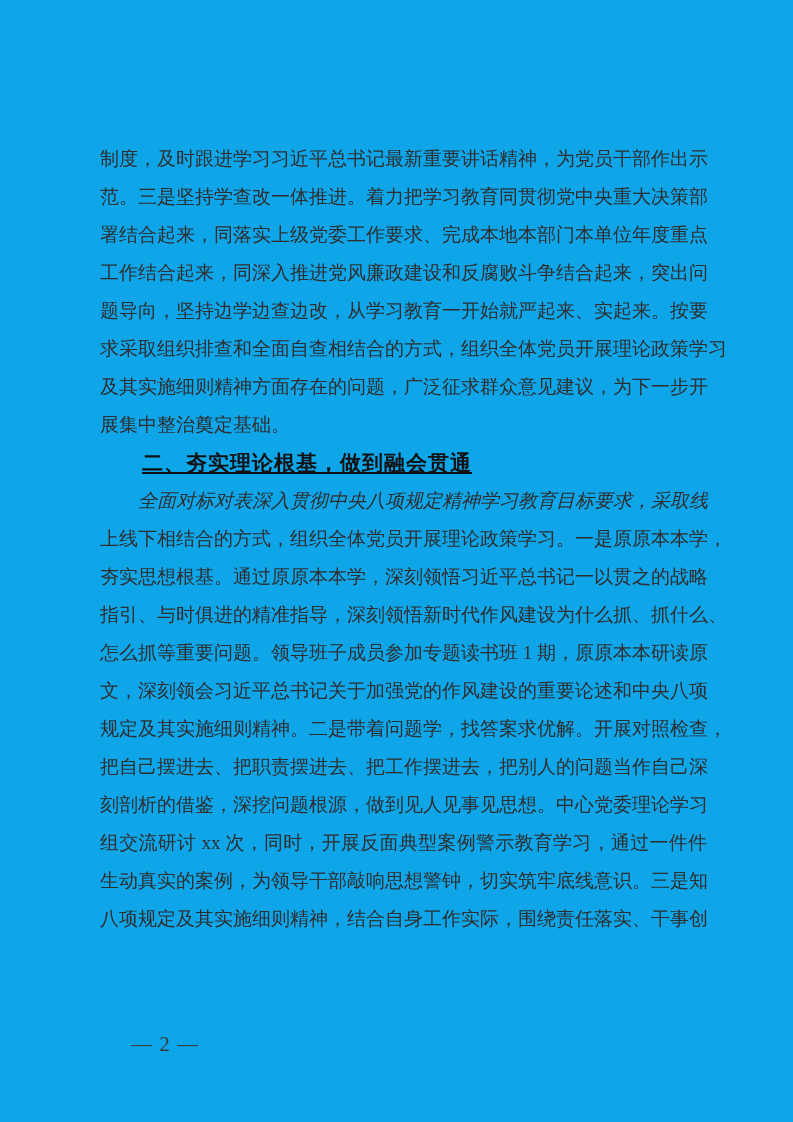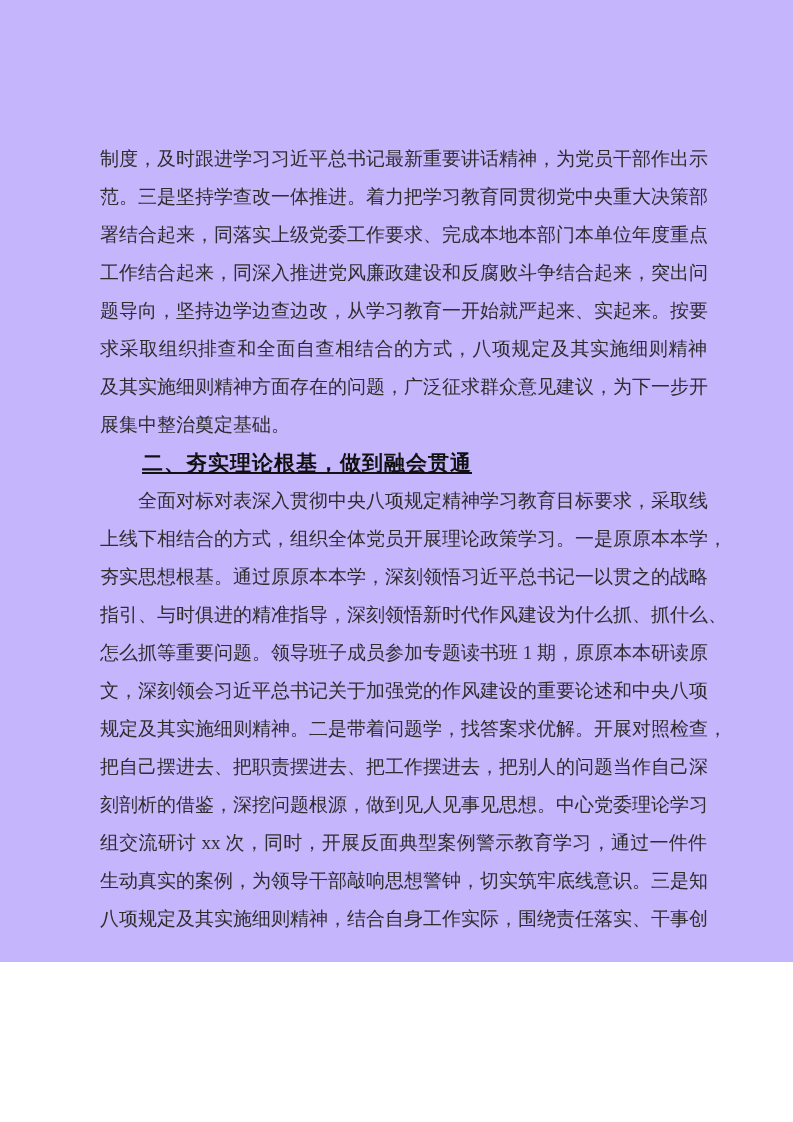--- a/index.html
+++ b/index.html
@@ -3,22 +3,22 @@
 <meta charset="utf-8">
 <style>
   html, body {
     margin: 0;
     padding: 0;
     background: #ffffff;
   }
   .page {
     position: relative;
     width: 793px;
-    height: 962px;
-    background: #c4b5fd;
+    height: 1122px;
+    background: #0ea5e9;
     overflow: hidden;
     font-family: "Liberation Serif", "DejaVu Serif", serif;
   }
   .text-block {
     position: absolute;
     left: 100px;
     top: 140px;
     width: 607px;
   }
   .line {
@@ -30,20 +30,21 @@
     text-align-last: justify;
     word-break: break-all;
     white-space: nowrap;
   }
   .line.short {
     text-align: left;
     text-align-last: left;
   }
   .line.indent {
     text-indent: 2em;
+    font-style: italic;
   }
   .line.heading {
     font-family: "Liberation Sans", "DejaVu Sans", sans-serif;
     font-weight: bold;
     font-size: 21px;
     color: #111111;
     text-align: left;
     text-align-last: left;
     text-indent: 2em;
     letter-spacing: 1px;
@@ -63,21 +64,21 @@
 </head>
 <body>
 
 <div class="page">
   <div class="text-block">
     <div class="line">制度，及时跟进学习习近平总书记最新重要讲话精神，为党员干部作出示</div>
     <div class="line">范。三是坚持学查改一体推进。着力把学习教育同贯彻党中央重大决策部</div>
     <div class="line">署结合起来，同落实上级党委工作要求、完成本地本部门本单位年度重点</div>
     <div class="line">工作结合起来，同深入推进党风廉政建设和反腐败斗争结合起来，突出问</div>
     <div class="line">题导向，坚持边学边查边改，从学习教育一开始就严起来、实起来。按要</div>
-    <div class="line">求采取组织排查和全面自查相结合的方式，八项规定及其实施细则精神</div>
+    <div class="line">求采取组织排查和全面自查相结合的方式，组织全体党员开展理论政策学习</div>
     <div class="line">及其实施细则精神方面存在的问题，广泛征求群众意见建议，为下一步开</div>
     <div class="line short">展集中整治奠定基础。</div>
 
     <div class="line heading">二、夯实理论根基，做到融会贯通</div>
 
     <div class="line indent">全面对标对表深入贯彻中央八项规定精神学习教育目标要求，采取线</div>
     <div class="line">上线下相结合的方式，组织全体党员开展理论政策学习。一是原原本本学，</div>
     <div class="line">夯实思想根基。通过原原本本学，深刻领悟习近平总书记一以贯之的战略</div>
     <div class="line">指引、与时俱进的精准指导，深刻领悟新时代作风建设为什么抓、抓什么、</div>
     <div class="line">怎么抓等重要问题。领导班子成员参加专题读书班 1 期，原原本本研读原</div>

